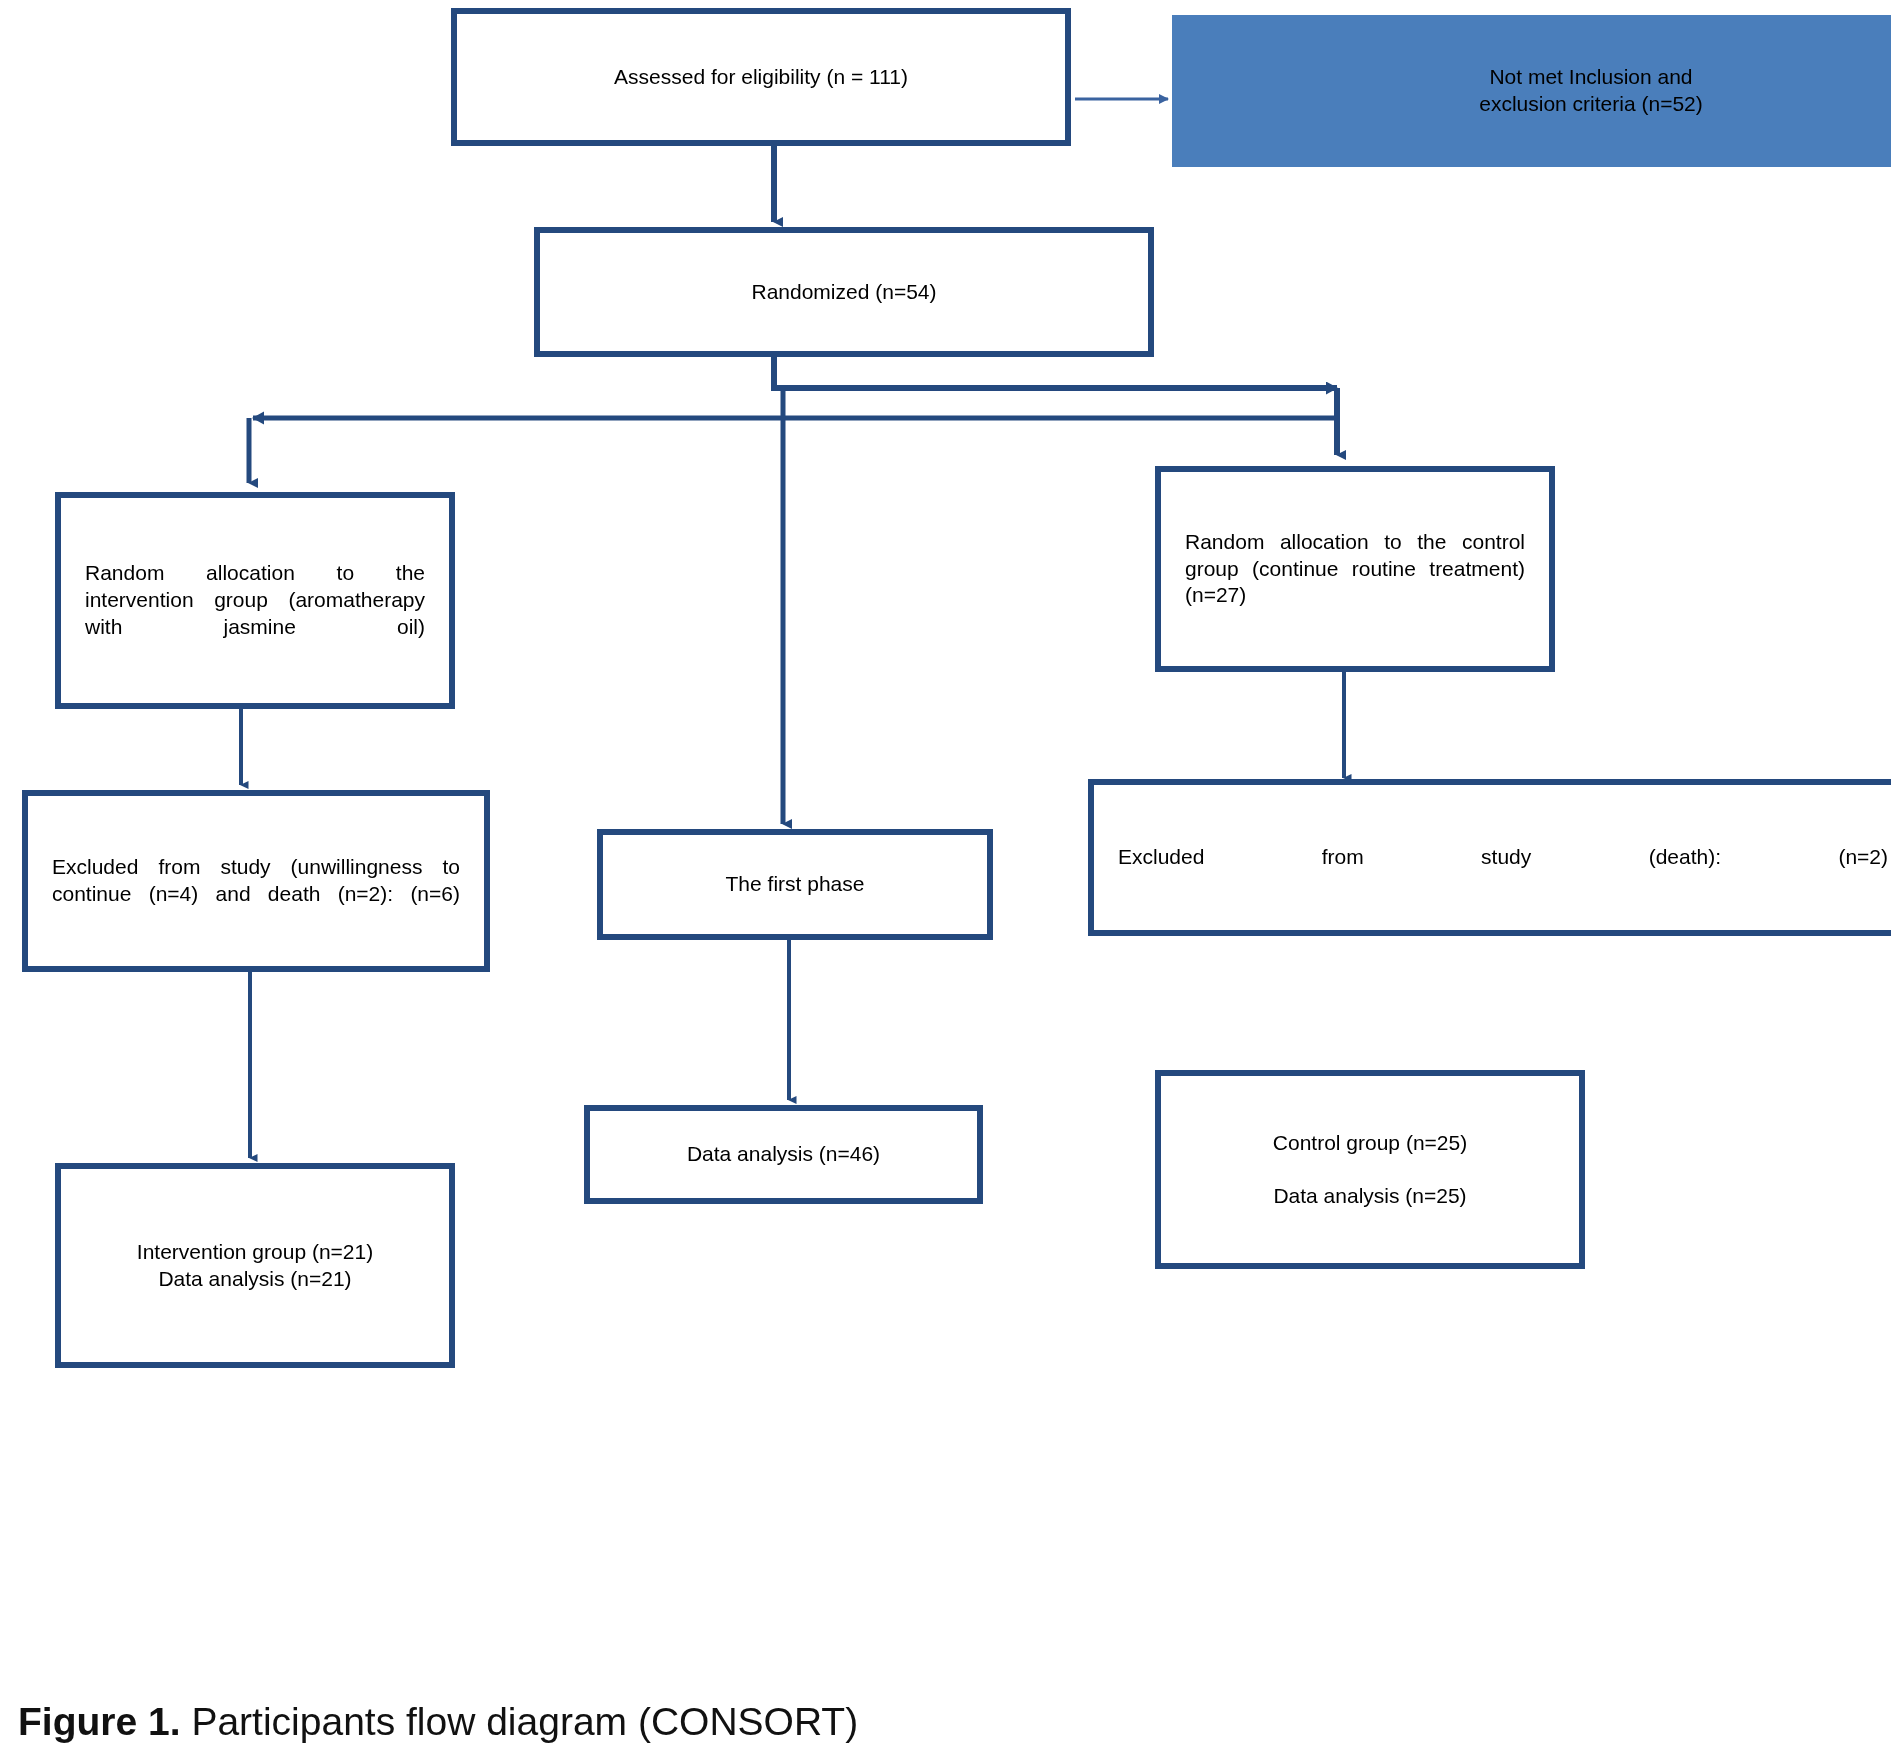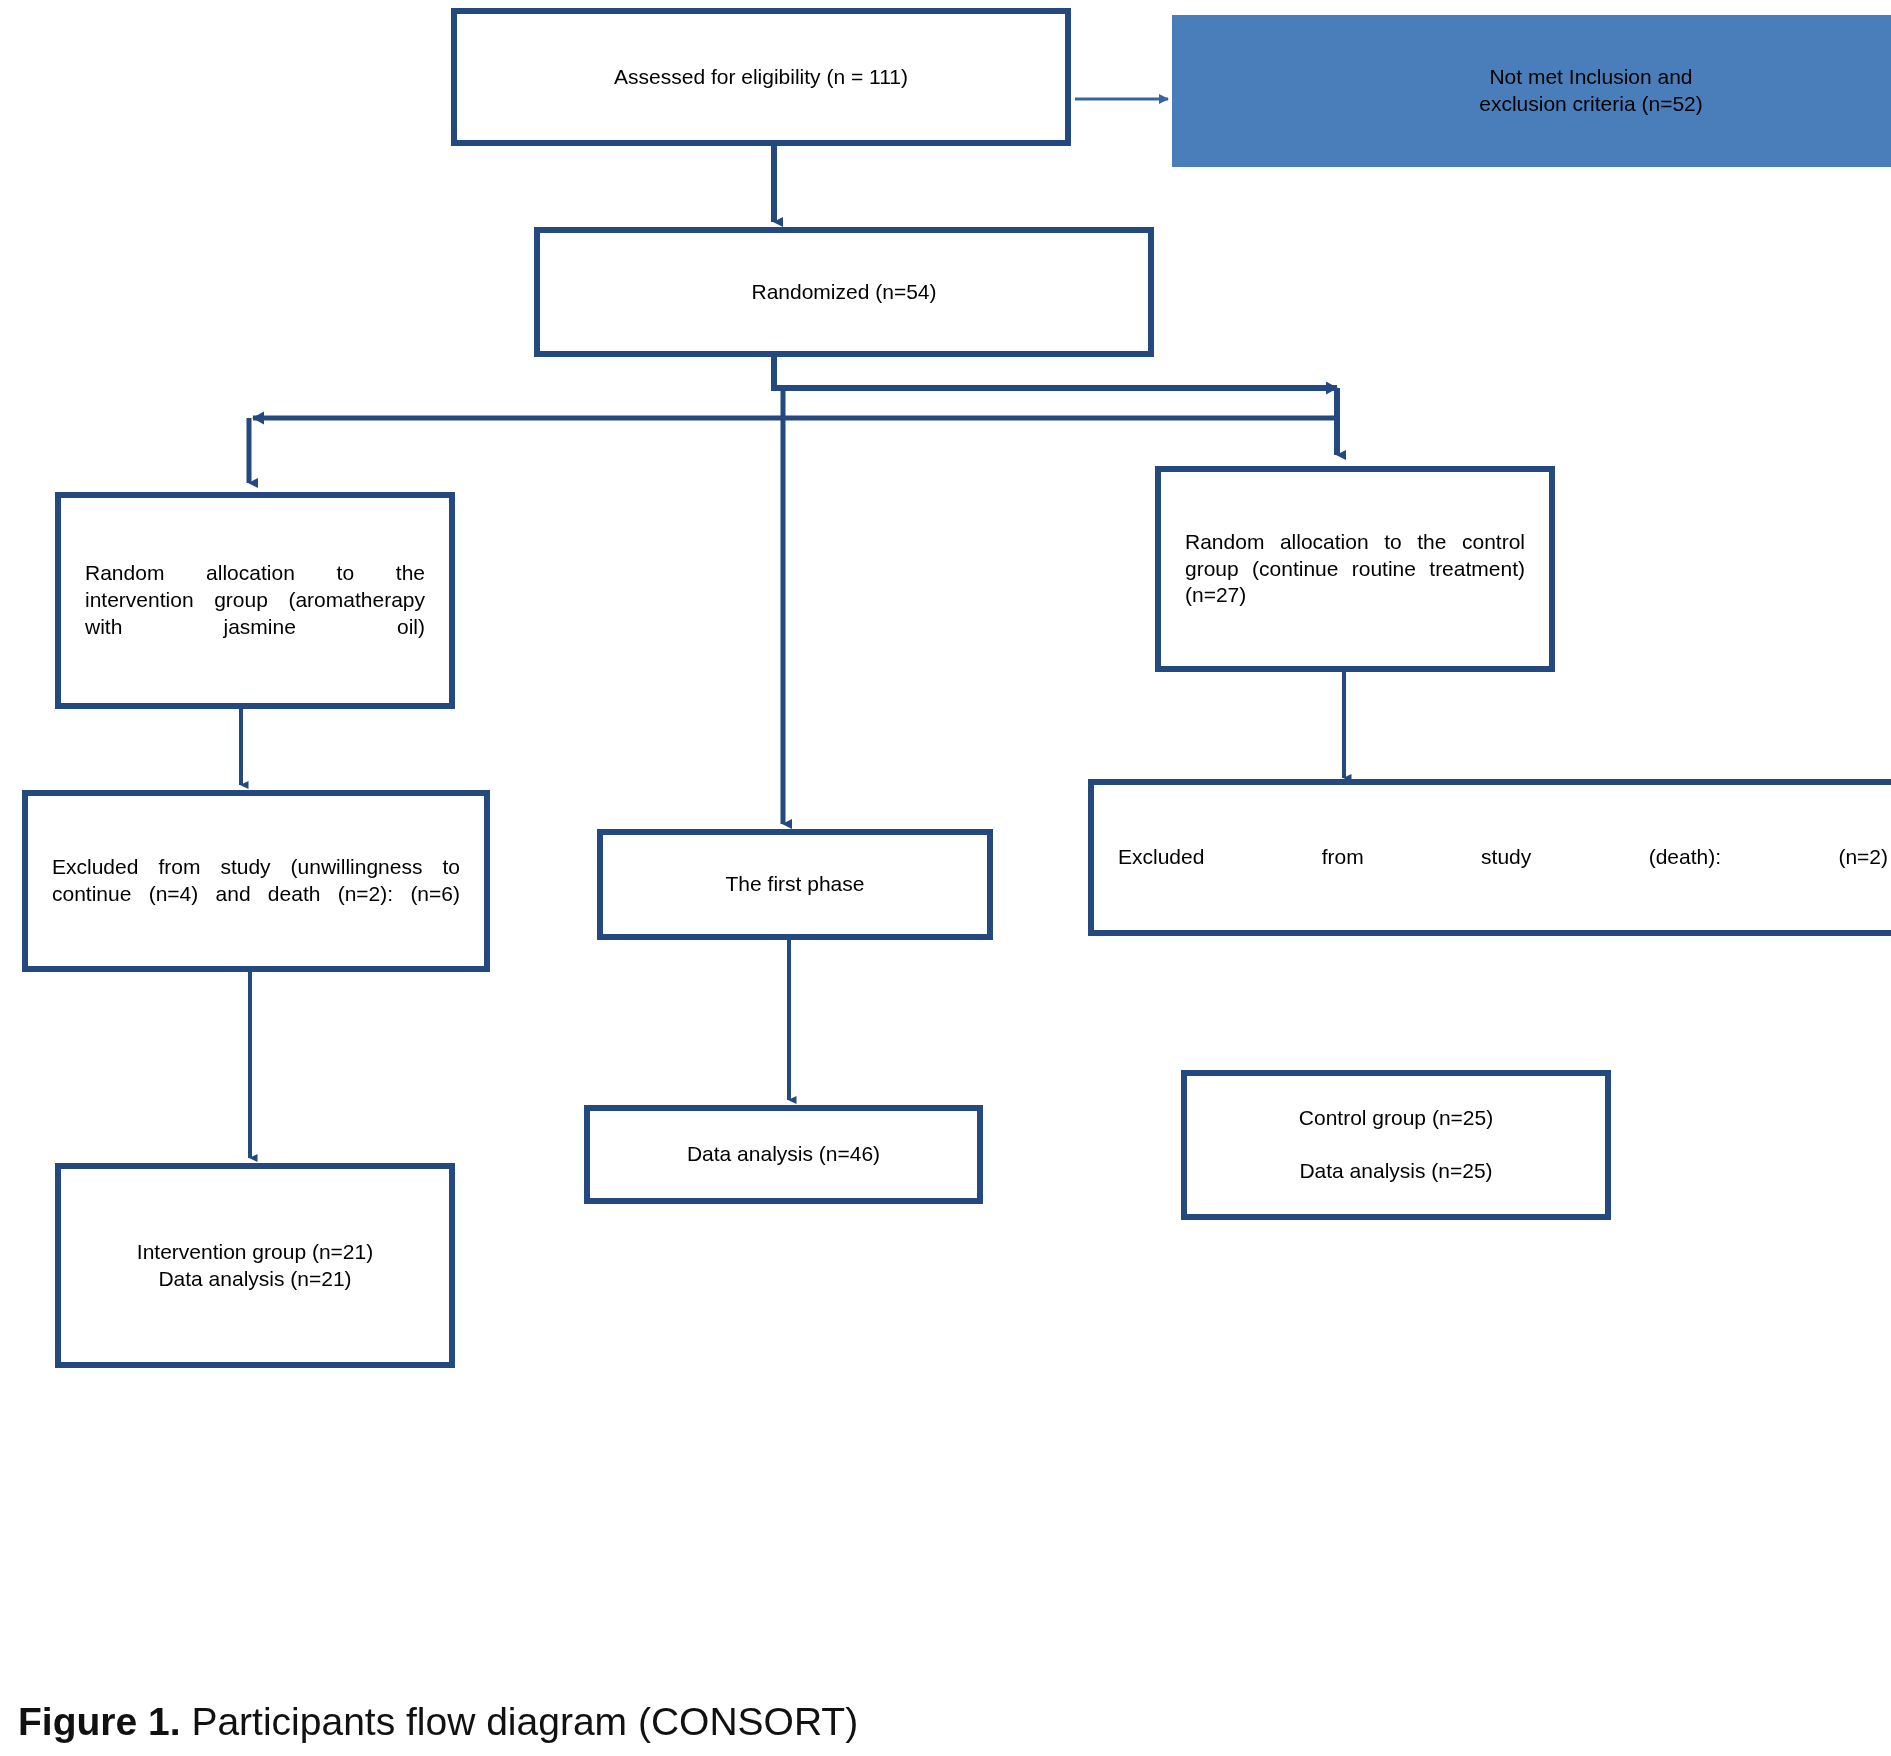--- a/index.html
+++ b/index.html
@@ -138,21 +138,21 @@
   </div>
 
   <div class="node" style="left:597px; top:829px; width:396px; height:111px;">
     <span class="txt center-txt">The first phase</span>
   </div>
 
   <div class="node" style="left:584px; top:1105px; width:399px; height:99px;">
     <span class="txt center-txt">Data analysis (n=46)</span>
   </div>
 
-  <div class="node" style="left:1181px; top:1070px; width:430px; height:150px;">
+  <div class="node" style="left:1155px; top:1070px; width:430px; height:199px;">
     <span class="txt center-txt">Control group (n=25)</span>
     <span class="txt center-txt" style="margin-top:26px;">Data analysis (n=25)</span>
   </div>
 
   <div class="node" style="left:55px; top:1163px; width:400px; height:205px;">
     <span class="txt center-txt">Intervention group (n=21)</span>
     <span class="txt center-txt" style="">Data analysis (n=21)</span>
   </div>
 
   <div id="caption">

